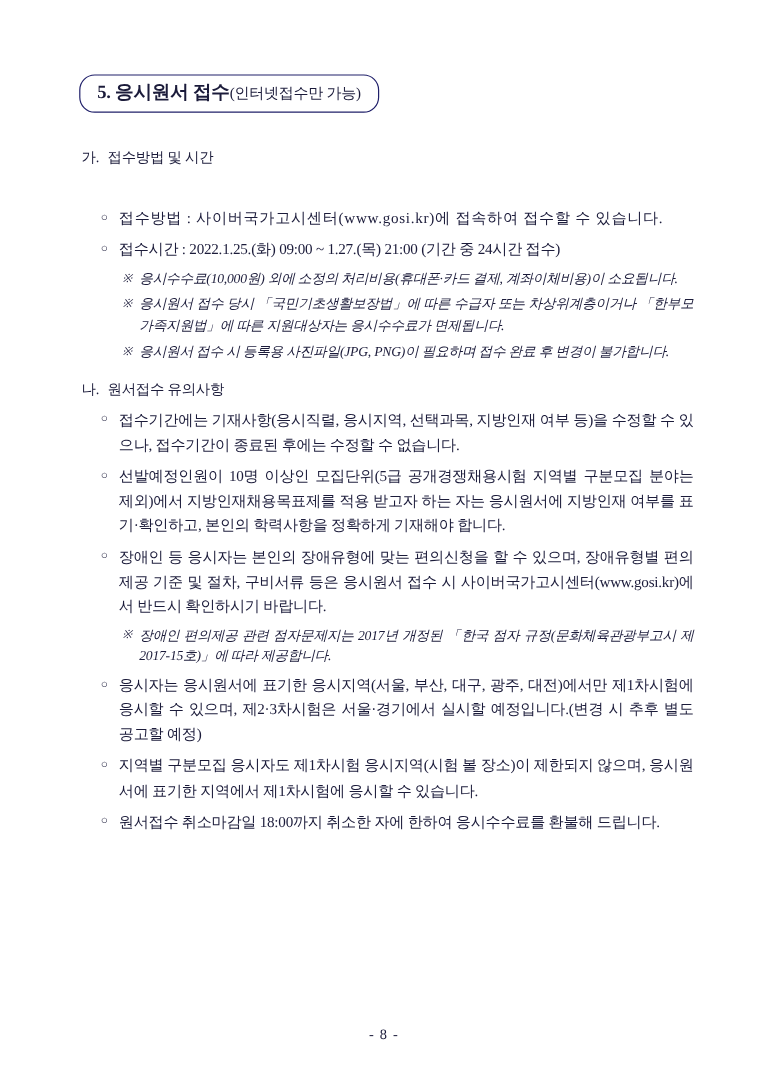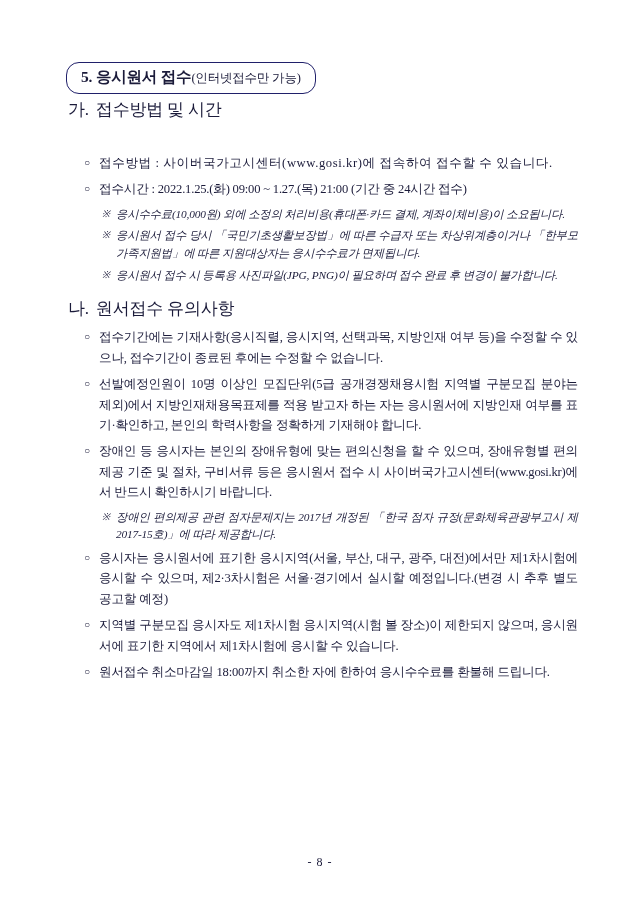--- a/index.html
+++ b/index.html
@@ -21,34 +21,34 @@
     position: relative;
     box-sizing: border-box;
     padding: 62px 62px 40px 62px;
   }
   .section-title-wrap {
     display: inline-block;
     border: 1.2px solid #20206a;
     border-radius: 13px;
     padding: 4px 14px 5px 14px;
     margin-left: 4px;
-    margin-bottom: 4px;
+    margin-bottom: 29px;
   }
   .section-title {
     font-size: 15.5px;
     font-weight: bold;
     letter-spacing: -0.2px;
     white-space: nowrap;
   }
   .section-title .paren {
     font-size: 12.5px;
     font-weight: normal;
   }
   .lvl1 {
-    font-size: 17px;
+    font-size: 12px;
     margin: 0 0 7px 6px;
     letter-spacing: -0.2px;
   }
   .lvl1 .lbl { margin-right: 7px; }
 
   .lvl2 {
     font-size: 12.6px;
     margin: 0 0 6px 22px;
     padding-left: 15px;
     position: relative;

